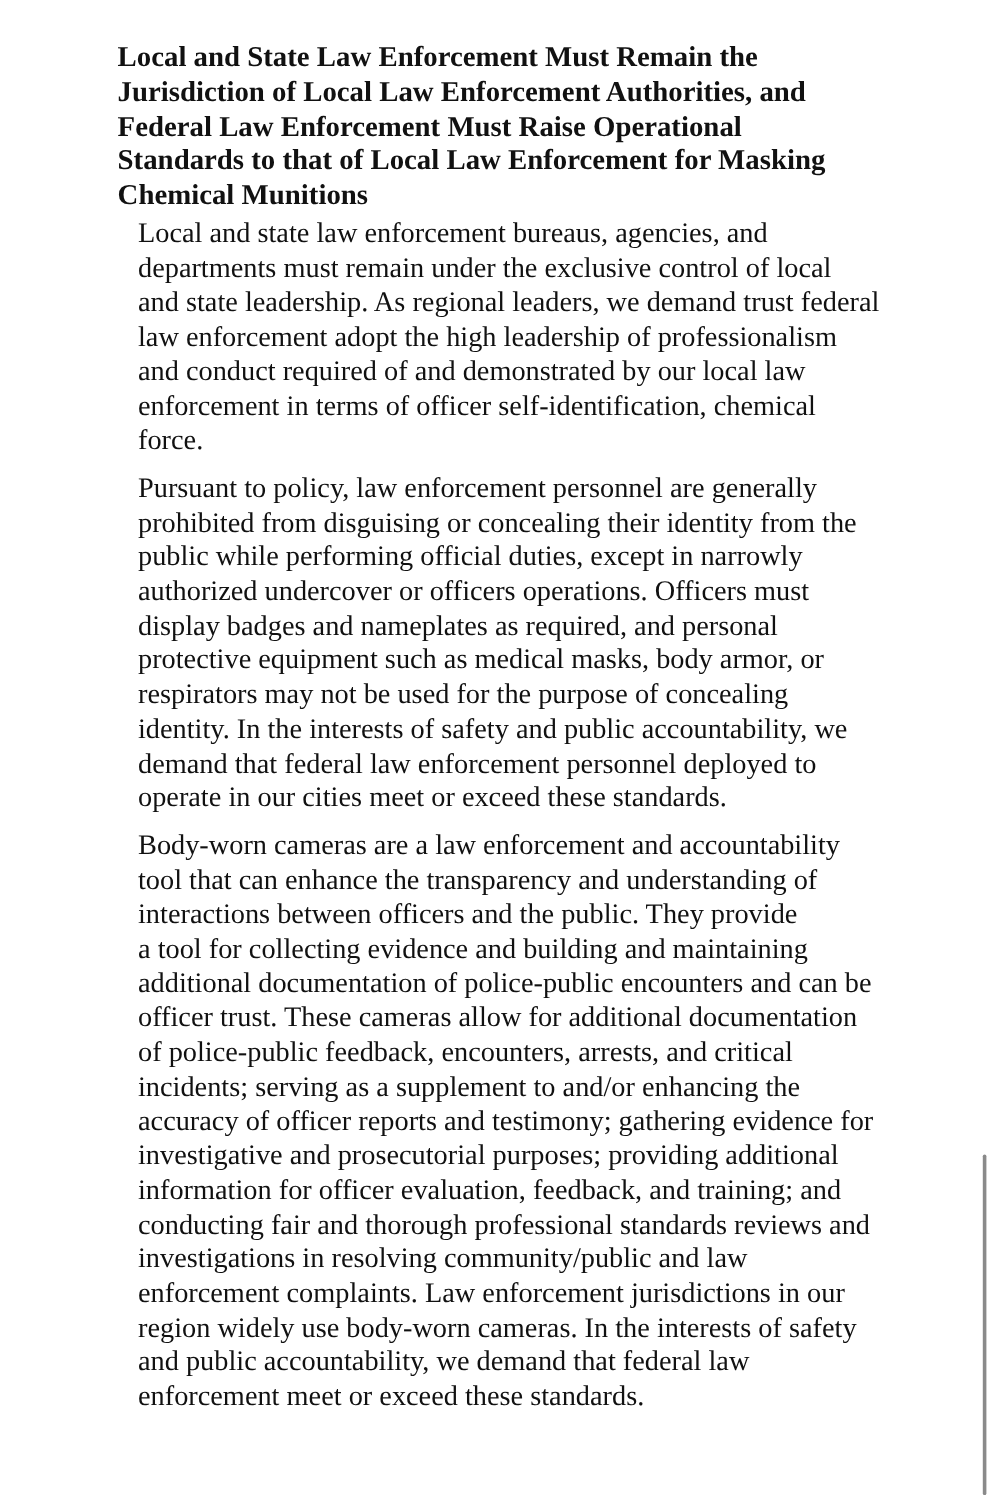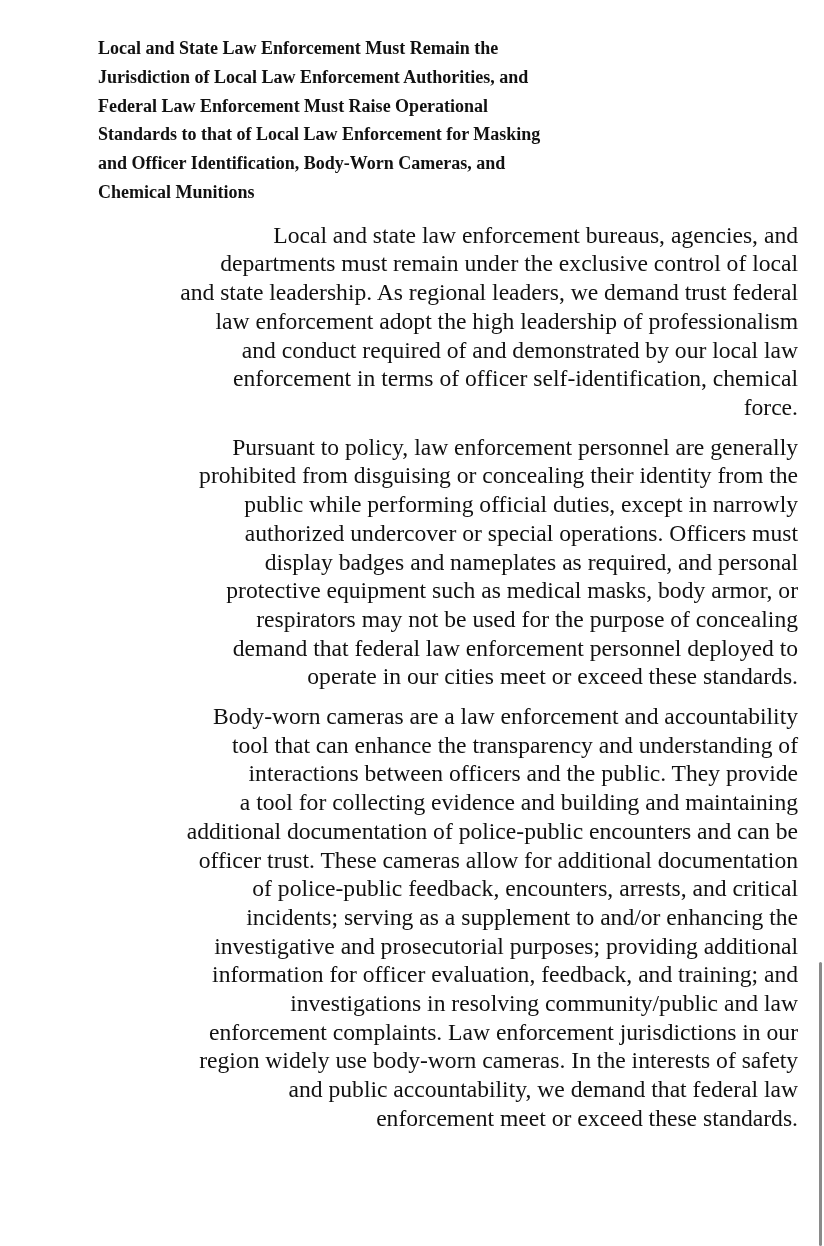--- a/index.html
+++ b/index.html
@@ -2,74 +2,76 @@
 <html><head>
 <meta charset="utf-8">
 <style>
   html, body { margin: 0; padding: 0; background: #ffffff; }
   body { width: 824px; height: 1246px; overflow: hidden; position: relative; }
   .page {
     position: absolute; left: 98px; top: 34px; width: 700px;
     font-family: "Liberation Serif", "DejaVu Serif", serif;
     color: #111111;
   }
-  .heading { font-weight: bold; font-size: 18px; line-height: 28.8px; margin: 0 0 14px 0; }
-  .para { font-size: 23.6px; line-height: 28.7px; margin: 0 0 11px 4px; text-align: right; }
+  .heading { font-weight: bold; font-size: 24px; line-height: 28.8px; margin: 0 0 3px 0; }
+  .para { font-size: 23.6px; line-height: 28.7px; margin: 0 0 11px 17px; }
   .line { display: block; white-space: nowrap; }
   .scrollbar-thumb {
     position: absolute; left: 819px; top: 962px; width: 3px; height: 284px;
     background: #8a8a8a; border-radius: 2px;
   }
 </style>
 </head>
 <body>
 
 <div class="page">
   <h1 class="heading">
     <span class="line">Local and State Law Enforcement Must Remain the</span>
     <span class="line">Jurisdiction of Local Law Enforcement Authorities, and</span>
     <span class="line">Federal Law Enforcement Must Raise Operational</span>
     <span class="line">Standards to that of Local Law Enforcement for Masking</span>
-    <span class="line">and Officer Identification, Body-Worn Cameras, and</span>
     <span class="line">Chemical Munitions</span>
   </h1>
 
   <p class="para">
     <span class="line">Local and state law enforcement bureaus, agencies, and</span>
     <span class="line">departments must remain under the exclusive control of local</span>
     <span class="line">and state leadership. As regional leaders, we demand trust federal</span>
     <span class="line">law enforcement adopt the high leadership of professionalism</span>
     <span class="line">and conduct required of and demonstrated by our local law</span>
     <span class="line">enforcement in terms of officer self-identification, chemical</span>
     <span class="line">force.</span>
   </p>
 
   <p class="para">
     <span class="line">Pursuant to policy, law enforcement personnel are generally</span>
     <span class="line">prohibited from disguising or concealing their identity from the</span>
     <span class="line">public while performing official duties, except in narrowly</span>
-    <span class="line">authorized undercover or special operations. Officers must</span>
+    <span class="line">authorized undercover or officers operations. Officers must</span>
     <span class="line">display badges and nameplates as required, and personal</span>
     <span class="line">protective equipment such as medical masks, body armor, or</span>
     <span class="line">respirators may not be used for the purpose of concealing</span>
+    <span class="line">identity. In the interests of safety and public accountability, we</span>
     <span class="line">demand that federal law enforcement personnel deployed to</span>
     <span class="line">operate in our cities meet or exceed these standards.</span>
   </p>
 
   <p class="para">
     <span class="line">Body-worn cameras are a law enforcement and accountability</span>
     <span class="line">tool that can enhance the transparency and understanding of</span>
     <span class="line">interactions between officers and the public. They provide</span>
     <span class="line">a tool for collecting evidence and building and maintaining</span>
     <span class="line">additional documentation of police-public encounters and can be</span>
     <span class="line">officer trust. These cameras allow for additional documentation</span>
     <span class="line">of police-public feedback, encounters, arrests, and critical</span>
     <span class="line">incidents; serving as a supplement to and/or enhancing the</span>
+    <span class="line">accuracy of officer reports and testimony; gathering evidence for</span>
     <span class="line">investigative and prosecutorial purposes; providing additional</span>
     <span class="line">information for officer evaluation, feedback, and training; and</span>
+    <span class="line">conducting fair and thorough professional standards reviews and</span>
     <span class="line">investigations in resolving community/public and law</span>
     <span class="line">enforcement complaints. Law enforcement jurisdictions in our</span>
     <span class="line">region widely use body-worn cameras. In the interests of safety</span>
     <span class="line">and public accountability, we demand that federal law</span>
     <span class="line">enforcement meet or exceed these standards.</span>
   </p>
 </div>
 
 <div class="scrollbar-thumb"></div>
 

